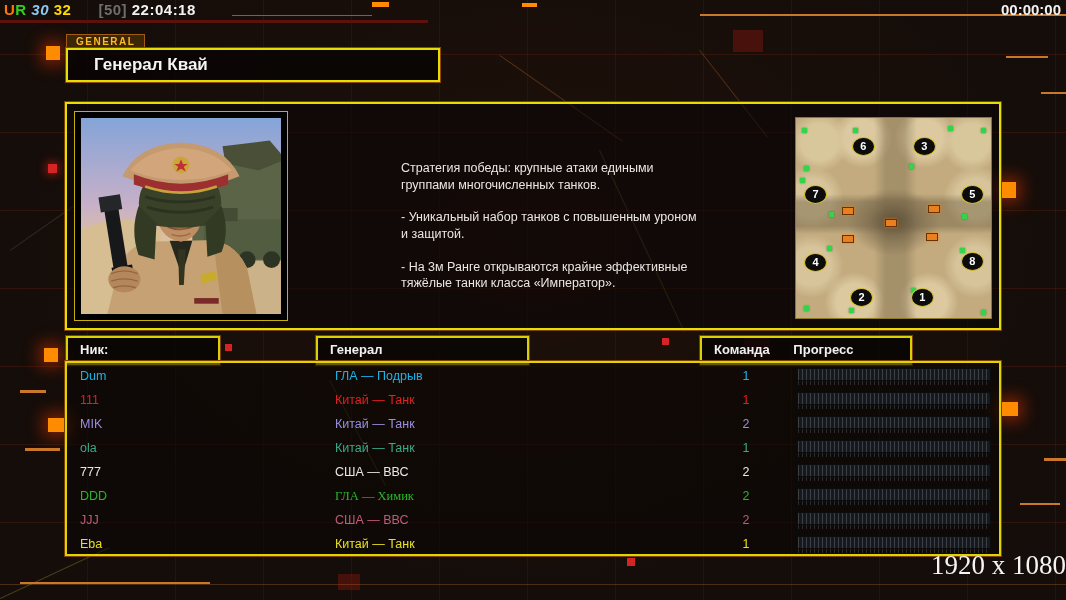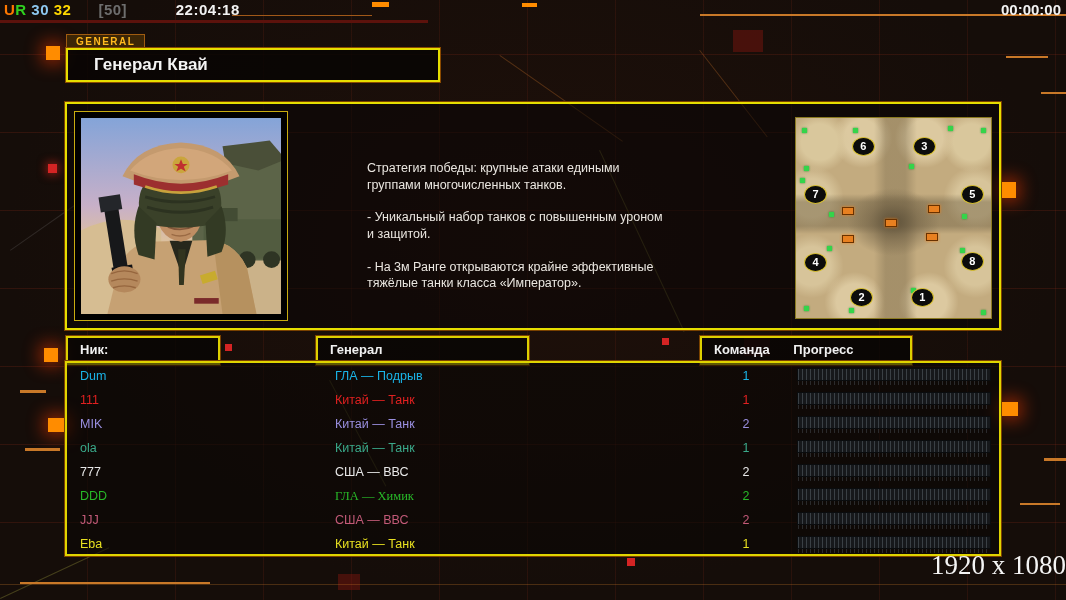--- a/index.html
+++ b/index.html
@@ -23,21 +23,21 @@
     line-height:14px;}
   .name-box{position:absolute;left:66px;top:48px;width:370px;height:30px;background:rgba(8,5,4,.85);
     border:2px solid #e6de00;box-shadow:0 0 0 1px #8a4a00;}
   .name-box span{display:block;padding:5px 0 0 14px;font-size:17px;font-weight:bold;color:#f4f4f4;margin-left:12px;}
   
   .main-panel{position:absolute;left:65px;top:102px;width:932px;height:224px;
     border:2px solid #e6de00;box-shadow:0 0 0 1px #7a4200;background:rgba(10,6,5,.55);}
   .portrait{position:absolute;left:7px;top:7px;width:200px;height:196px;background:#000;
     border:1px solid #c8ac10;padding:6px;}
   .portrait svg{display:block;width:100%;height:100%;}
-  .description{position:absolute;left:300px;top:56px;width:410px;font-size:12.5px;line-height:1.33;color:#eae6e0;}
+  .description{position:absolute;left:334px;top:56px;width:410px;font-size:12.5px;line-height:1.33;color:#eae6e0;}
   .description .para{white-space:pre-line;margin-bottom:16px;}
   
   .minimap{position:absolute;left:728px;top:13px;width:195px;height:200px;border:1px solid #8a7a20;
     background-color:#c3ab7f;
     background-image:
       radial-gradient(ellipse 46px 34px at 50% 52%, rgba(88,76,54,.85) 0%, rgba(116,100,72,.55) 55%, transparent 100%),
       linear-gradient(0deg, transparent 42%, rgba(108,94,66,.45) 46%, rgba(108,94,66,.45) 58%, transparent 62%),
       linear-gradient(90deg, transparent 40%, rgba(108,94,66,.35) 46%, rgba(108,94,66,.35) 56%, transparent 62%),
       radial-gradient(circle 30px at 12% 12%, #d9c79c 0 60%, transparent 100%),
       radial-gradient(circle 30px at 34% 10%, #dcc9a0 0 60%, transparent 100%),
@@ -110,21 +110,21 @@
   <div class="diag" style="left:10px;top:250px;width:80px;transform:rotate(-35deg);background:rgba(160,160,160,.18);"></div>
   <div class="hline" style="left:1006px;top:56px;width:42px;"></div>
   <div class="hline" style="left:1041px;top:92px;width:25px;"></div>
   <div class="hline" style="left:1044px;top:458px;width:22px;height:3px;"></div>
   <div class="hline" style="left:1020px;top:503px;width:40px;"></div>
   <div class="hline" style="left:20px;top:390px;width:26px;height:3px;"></div>
   <div class="hline" style="left:25px;top:448px;width:35px;height:3px;"></div>
   <div class="hline" style="left:20px;top:582px;width:190px;"></div>
   <div class="hline" style="left:0;top:584px;width:1066px;height:1px;background:rgba(200,120,40,.3);"></div>
 
-  <div class="topbar-left"><span style="color: rgb(255, 120, 0);">U</span><span style="color: rgb(48, 208, 32);">R</span><span style="color: rgb(142, 200, 240);"> 30</span><span style="color: rgb(255, 216, 0); margin-top: 24px;"> 32</span><span style="color: rgb(110, 110, 110); margin-left: 27px;">[50]</span><span style="color: rgb(242, 242, 242); padding-left: 44px;"> 22:04:18</span></div>
+  <div class="topbar-left"><span style="color: rgb(255, 120, 0);">U</span><span style="color: rgb(48, 208, 32);">R</span><span style="color: rgb(142, 200, 240); font-style: italic;"> 30</span><span style="color: rgb(255, 216, 0); margin-top: 24px;"> 32</span><span style="color: rgb(110, 110, 110); margin-left: 27px;">[50]</span><span style="color: rgb(242, 242, 242);"> 22:04:18</span></div>
   <div class="topbar-right">00:00:00</div>
   <div class="topbar-underline"></div>
 
   <div class="gen-tab">GENERAL</div>
   <div class="name-box">
     <span>Генерал Квай</span>
   </div>
 
   <div class="main-panel">
 

